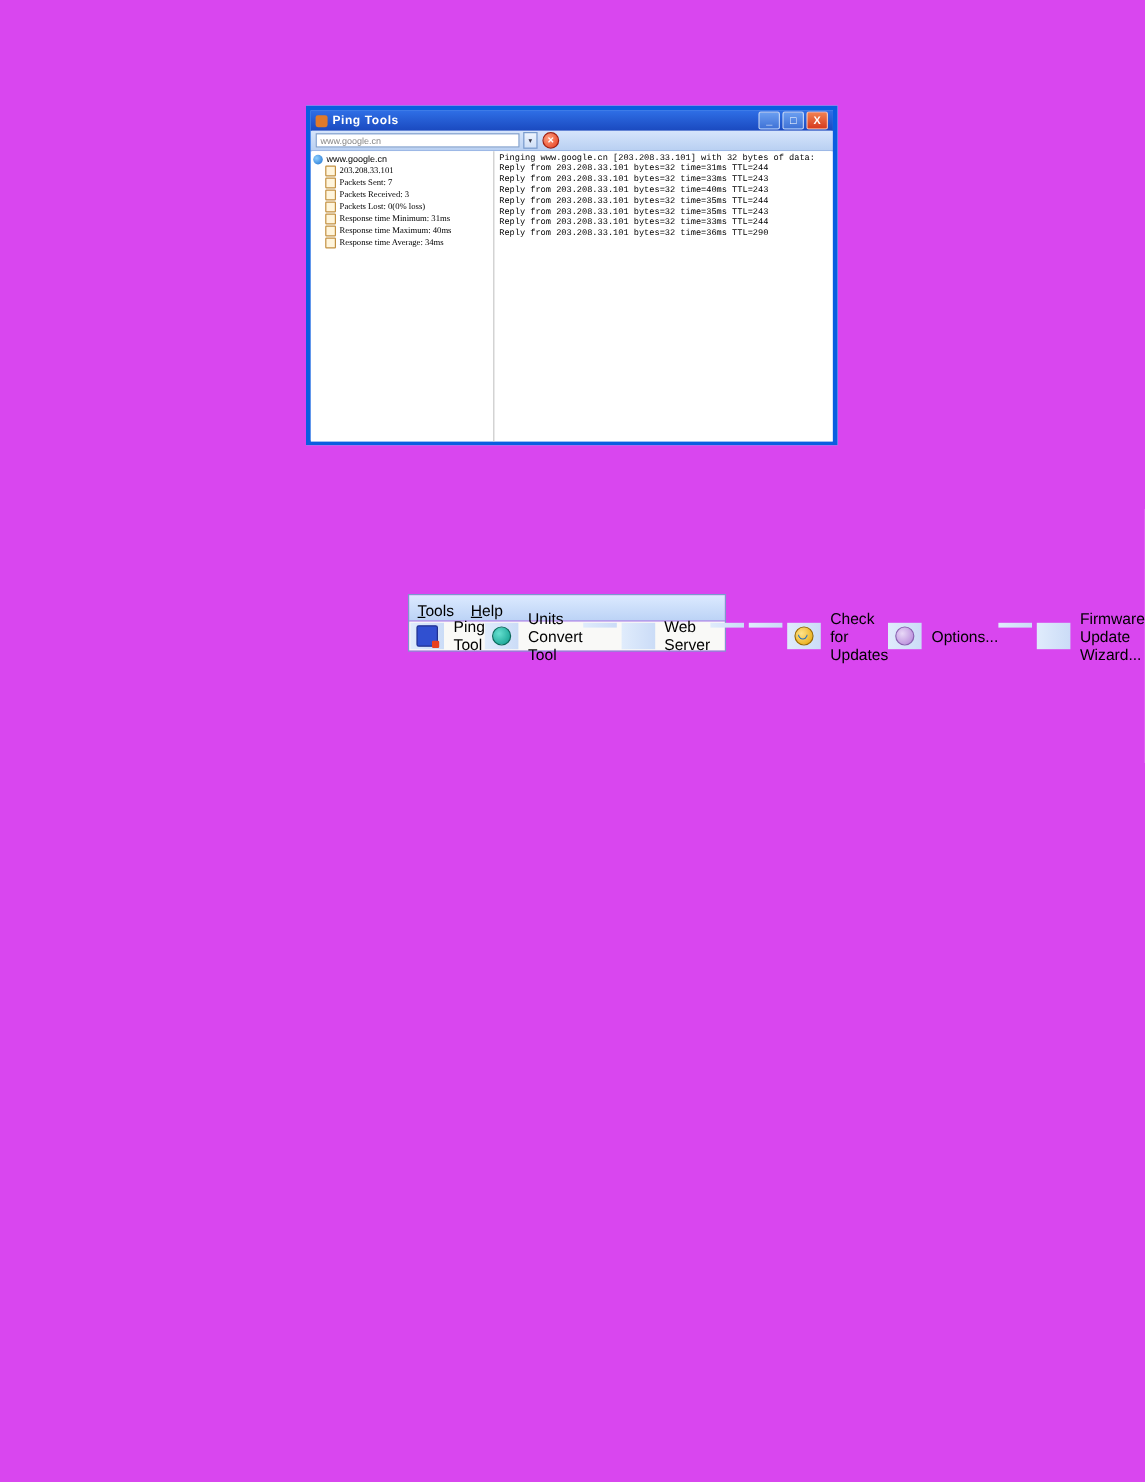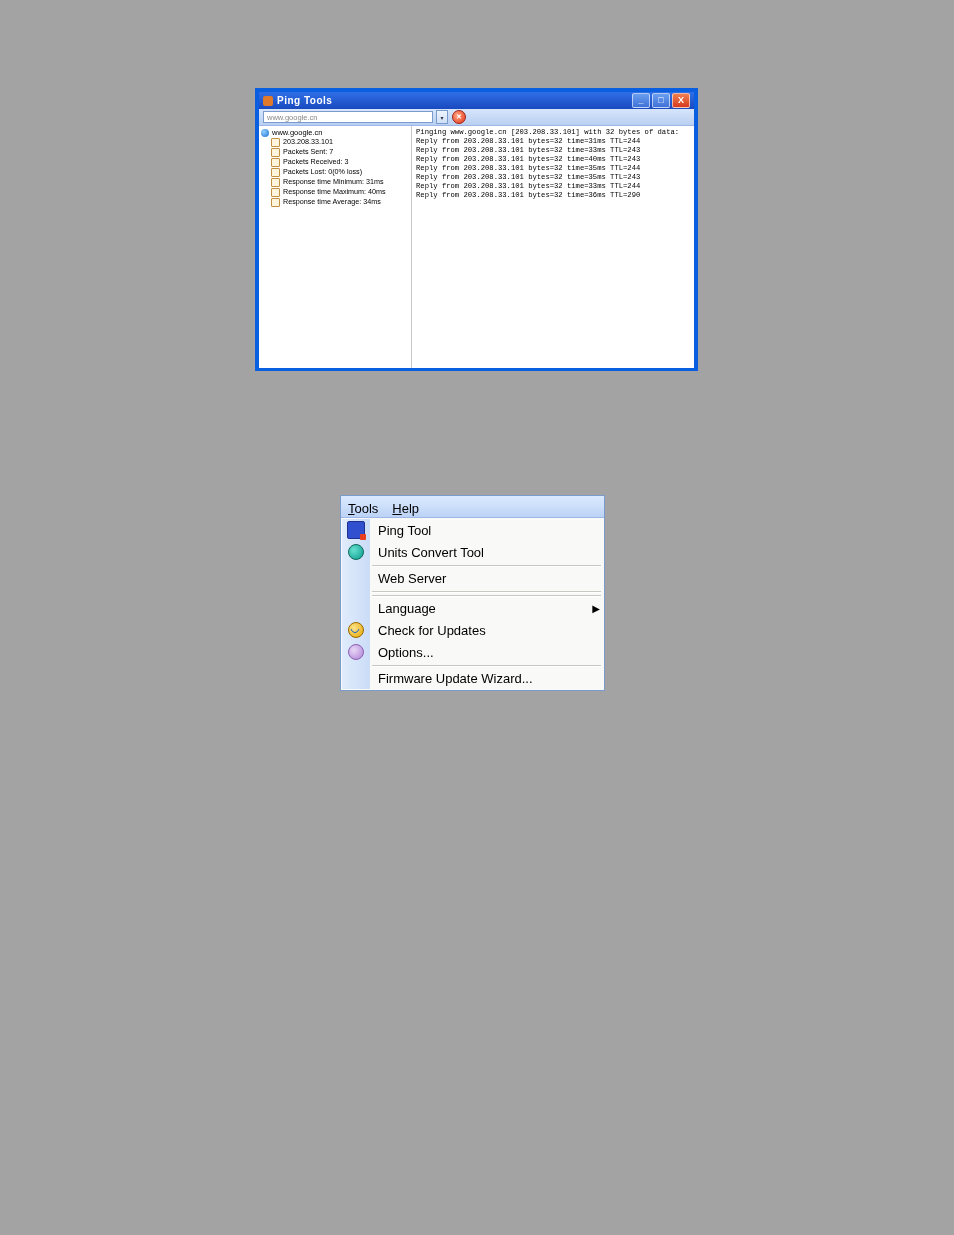--- a/index.html
+++ b/index.html
@@ -6,21 +6,21 @@
     margin: 0;
     padding: 0;
     font-family: "Tahoma", "Segoe UI", sans-serif;
     background: #fff;
     width: 954px;
   }
   .page {
     position: relative;
     width: 954px;
     height: 1235px;
-    background: #a3a3a3;
+    background: #d946ef;
   }
 
   
   .ping-window {
     position: absolute;
     left: 255px;
     top: 88px;
     width: 443px;
     height: 283px;
     border: 4px solid #0a5ee0;
@@ -121,20 +121,21 @@
     background: radial-gradient(circle at 35% 35%, #8fd0ff, #1a6fd0);
     border-radius: 50%;
     flex: 0 0 auto;
   }
   .tree-items { padding-left: 10px; }
   .tree-item {
     display: flex; align-items: center; gap: 3px;
     font-size: 7.2px;
     white-space: nowrap;
     line-height: 10px;
+    font-family: Liberation Serif, serif;
   }
   .tree-item .leaf-icon {
     width: 7px; height: 7px;
     border: 1px solid #c29040;
     background: #fff5dc;
     border-radius: 1px;
     position: relative;
     flex: 0 0 auto;
   }
   .right-pane {
@@ -172,21 +173,21 @@
     cursor: default;
   }
   .menubar-item .ul { text-decoration: underline; }
   .menubar-item.active {}
   .dropdown {
     background: #f9f9f7;
     padding: 1px 1px;
   }
   .dd-inner {
     display: flex;
-    flex-direction: column;
+    flex-direction: row;
   }
   .dd-row {
     display: flex;
     align-items: center;
     height: 22px;
   }
   .dd-icon-col {
     width: 28px;
     background: linear-gradient(to right,#e0ecfc 0%, #cbdcf7 100%);
     height: 100%;
@@ -380,25 +381,20 @@
           </div>
           <div class="dd-sep">
             <div class="dd-icon-col"></div>
             <div class="dd-sep-line"></div>
           </div>
           <div class="dd-sep">
             <div class="dd-icon-col"></div>
             <div class="dd-sep-line"></div>
           </div>
           <div class="dd-row">
-            <div class="dd-icon-col"></div>
-            <div class="dd-label">Language</div>
-            <div class="dd-arrow">▶</div>
-          </div>
-          <div class="dd-row">
             <div class="dd-icon-col">
               <span class="mi mi-update"></span>
             </div>
             <div class="dd-label">Check for Updates</div>
           </div>
           <div class="dd-row">
             <div class="dd-icon-col">
               <span class="mi mi-options"></span>
             </div>
             <div class="dd-label">Options...</div>

